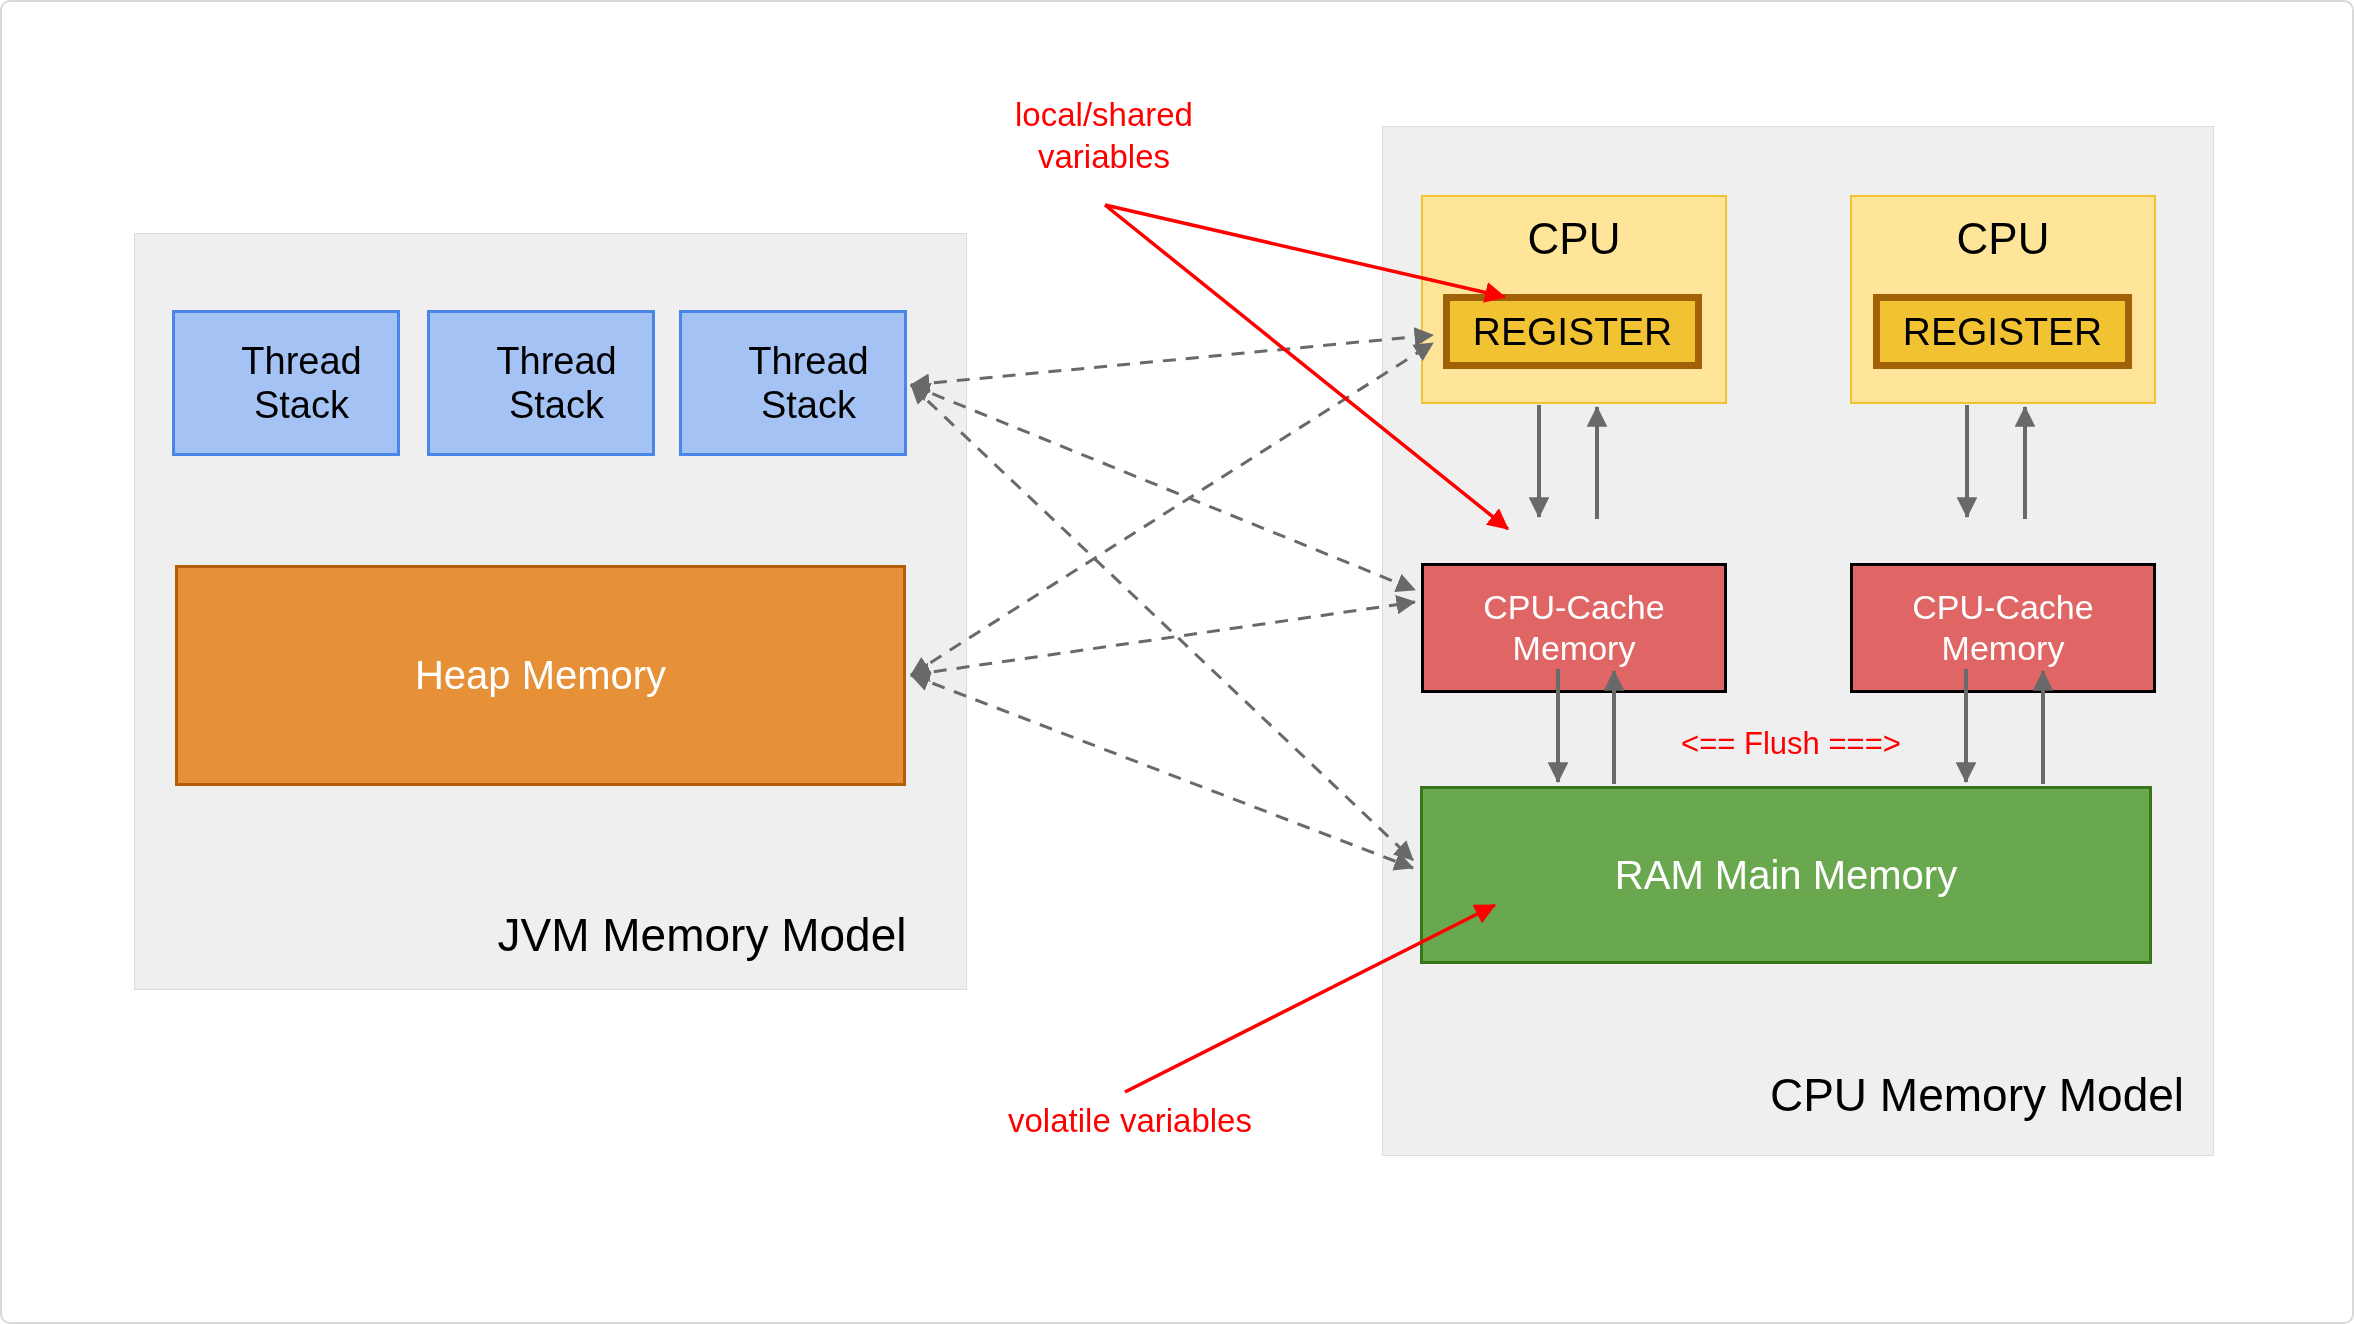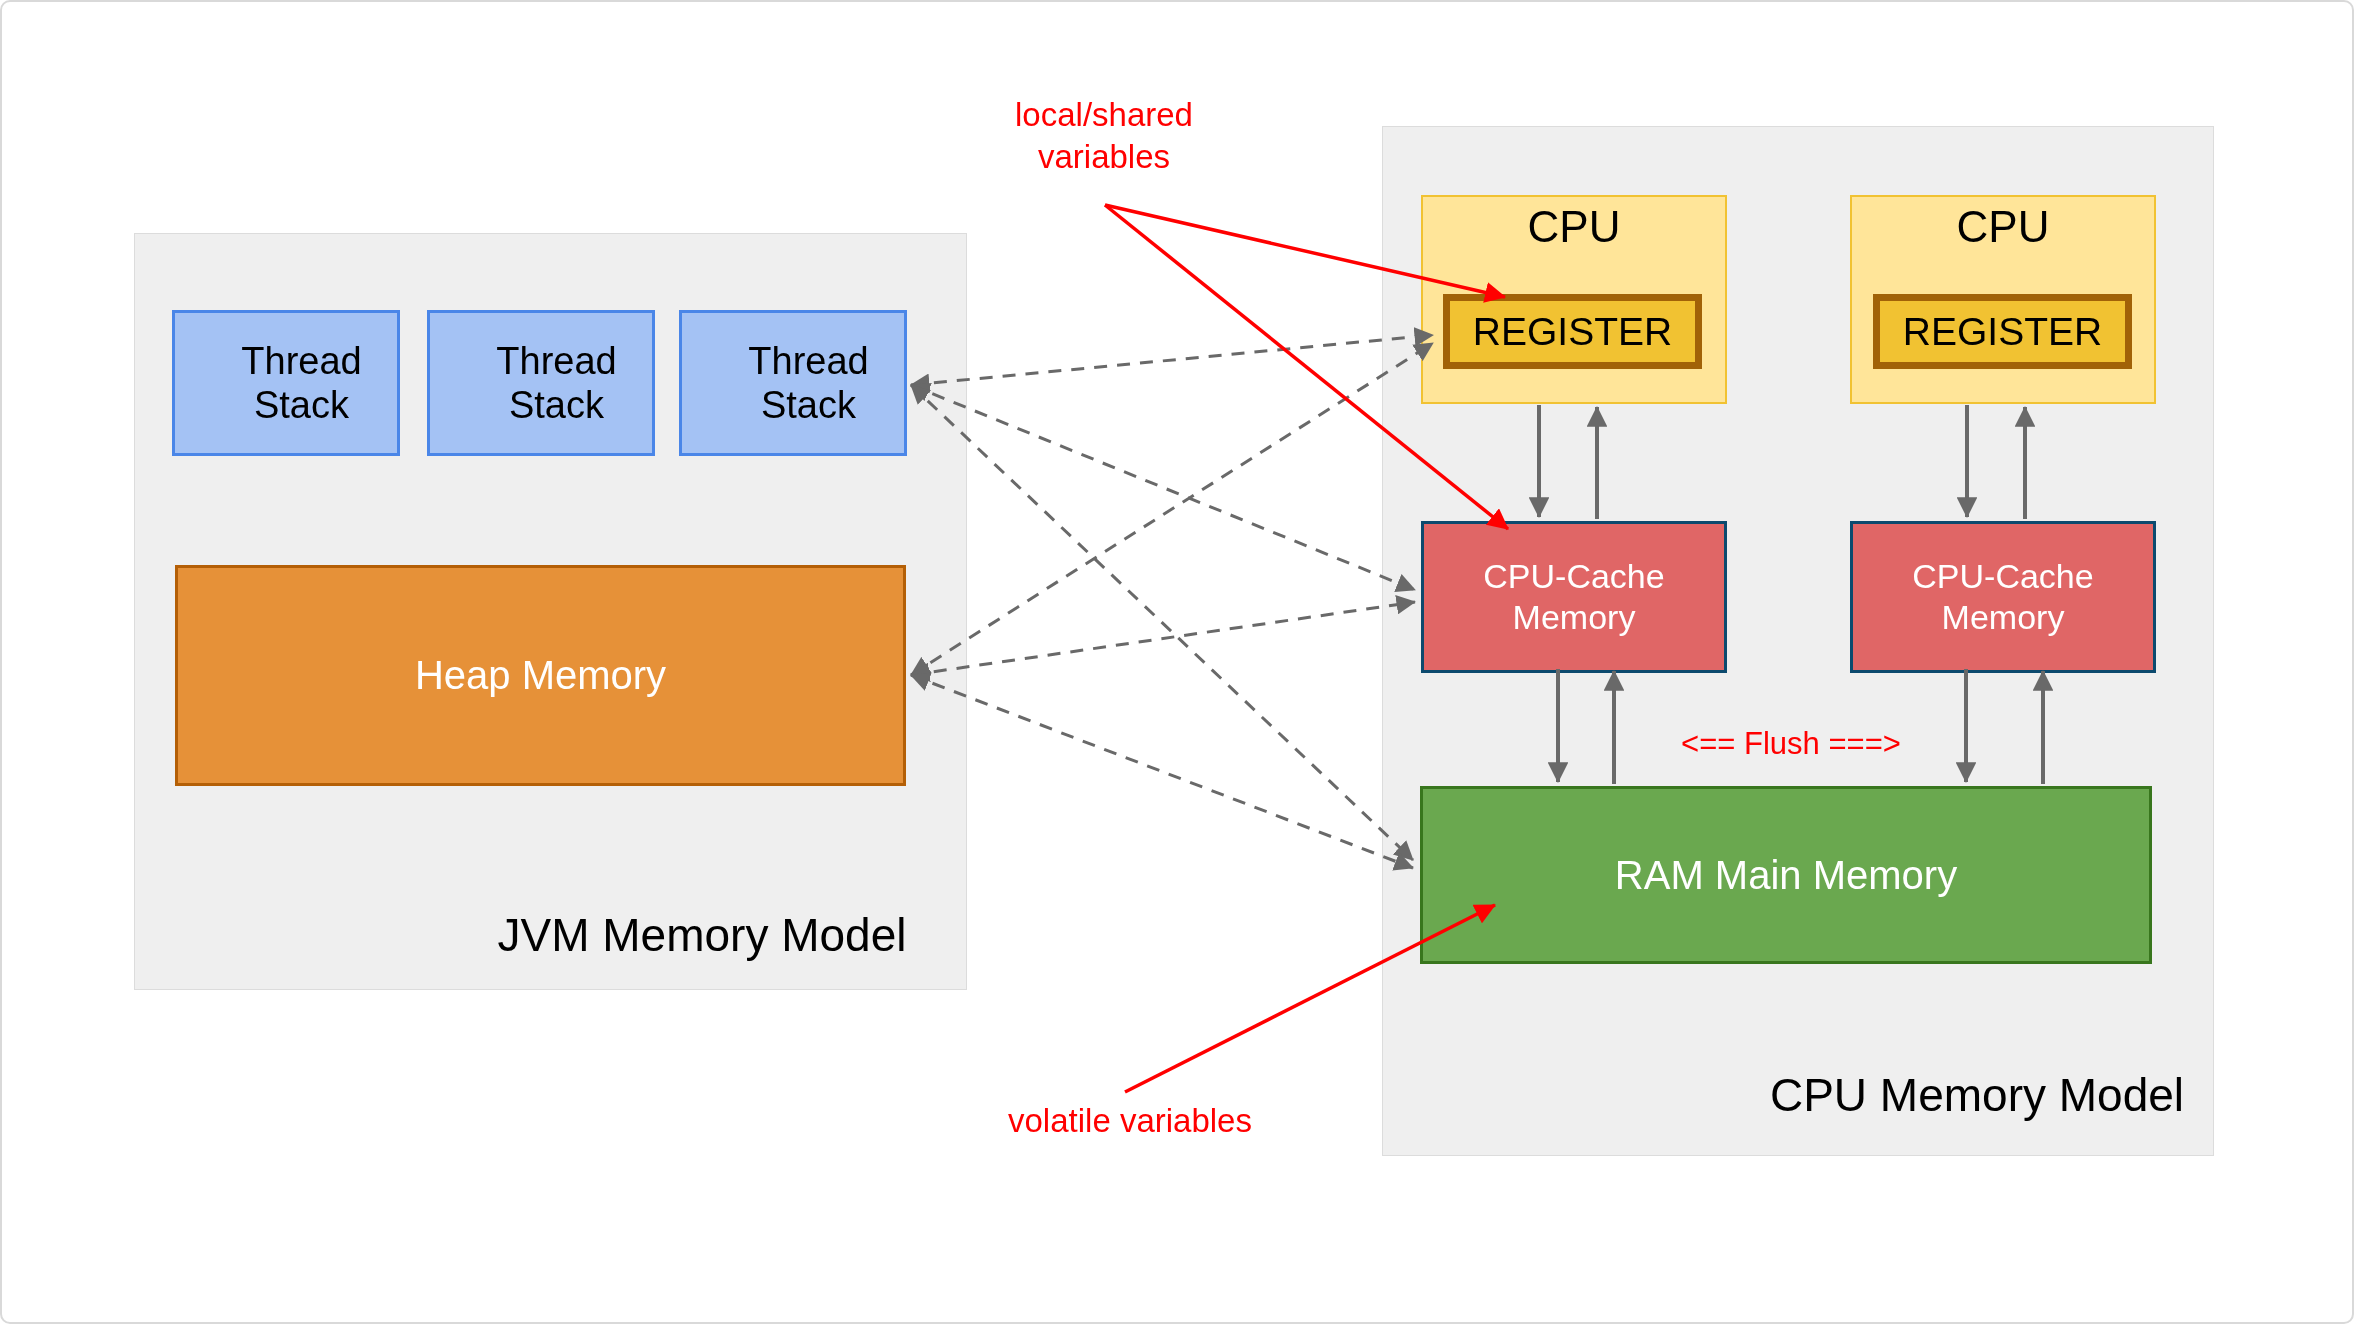--- a/index.html
+++ b/index.html
@@ -30,33 +30,33 @@
   .heap{
     left:173px;top:563px;width:731px;height:221px;
     background:#e69138;border:3px solid #b45f06;
     font-size:40px;color:#ffffff;
   }
   .cpu{
     width:306px;height:209px;
     background:#ffe599;border:2.5px solid #f1c232;
   }
   .cpu-label{
-    left:0;top:2px;width:100%;height:56px;
+    left:0;top:14px;width:100%;height:56px;
     font-size:44px;color:#000000;
     display:flex;align-items:center;justify-content:center;
   }
   .register{
     left:0;top:97px;width:259px;height:75px;
     background:#f1c232;border:7px solid #a16207;
     font-size:39px;color:#000000;
   }
   .cache{
-    width:306px;height:152px;
-    background:#e06666;border:3px solid #0c4a6e;
-    font-size:34px;line-height:1.2;color:#ffffff;
+    width:306px;height:130px;
+    background:#e06666;border:3px solid #000000;
+    font-size:34px;line-height:1.2;color:#ffffff;margin-top:42px;
   }
   .ram{
     left:1418px;top:784px;width:732px;height:178px;
     background:#6aa84f;border:3px solid #38761d;
     font-size:40px;color:#ffffff;
   }
   .model-title{
     font-size:46px;color:#000000;text-align:center;
   }
   .red-note{

